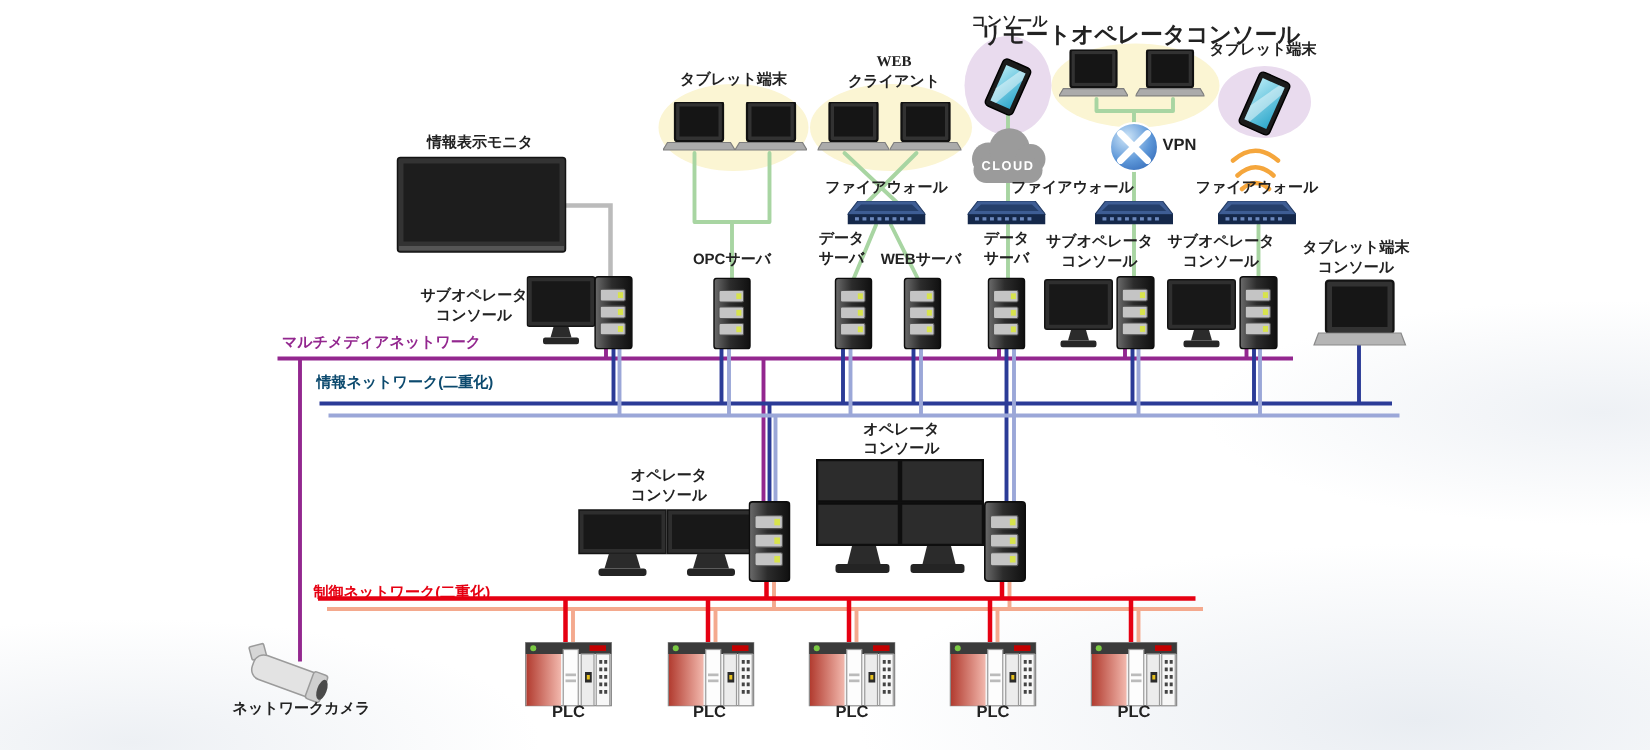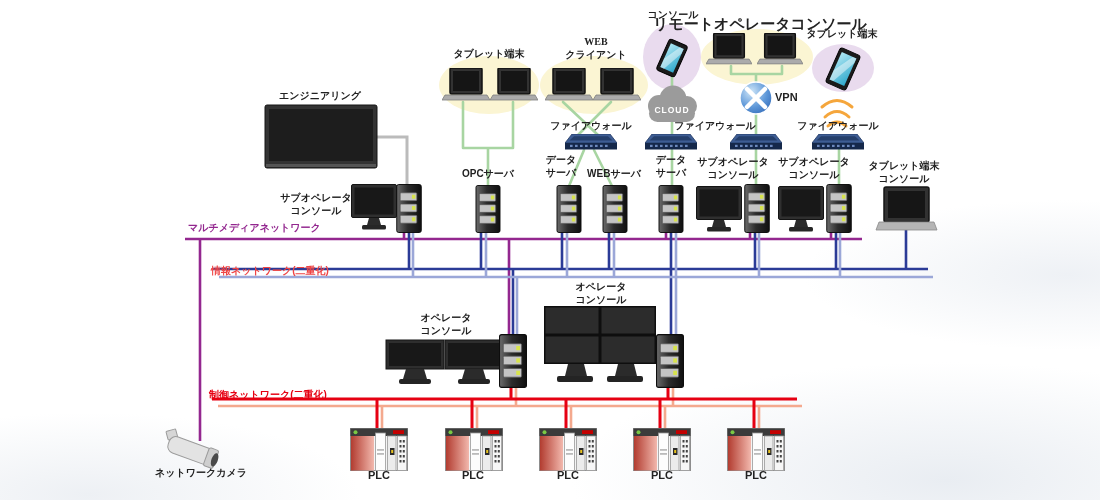--- a/index.html
+++ b/index.html
@@ -270,21 +270,21 @@
   <g transform="translate(193,452)">
     <rect x="-26" y="-22" width="10" height="9" rx="1" fill="#d6d6d6" stroke="#9b9b9b" transform="rotate(-15 -21 -17)"></rect>
     <g transform="rotate(20)">
       <rect x="-26" y="-9" width="48" height="17" rx="7" fill="#e3e3e3" stroke="#9b9b9b"></rect>
       <rect x="14" y="-10" width="10" height="19" rx="2" fill="#cfcfcf" stroke="#9b9b9b"></rect>
       <ellipse cx="23" cy="0" rx="3.2" ry="7" fill="#4a4a4a"></ellipse>
     </g>
   </g>
 </svg>
 
-<div class="lbl" style="left:320px;top:90px">エンジニアリング</div>
+<div class="lbl" style="left:320px;top:90px">情報表示モニタ</div>
 
 <div class="lbl" style="left:316px;top:192px">
   <span>サブオペレータ</span>
   <span>コンソール</span>
 </div>
 
 <div class="lbl" style="left:489px;top:48px">タブレット端末</div>
 
 <div class="lbl" style="left:596px;top:36px">
   <span>WEB</span>
@@ -339,18 +339,18 @@
   <span>コンソール</span>
 </div>
 
 <div class="lbl latin" style="left:379px;top:469px">PLC</div>
 <div class="lbl latin" style="left:473px;top:469px">PLC</div>
 <div class="lbl latin" style="left:568px;top:469px">PLC</div>
 <div class="lbl latin" style="left:662px;top:469px">PLC</div>
 <div class="lbl latin" style="left:756px;top:469px">PLC</div>
 
 <div class="netlbl" style="left:188px;top:221px;color:#93278F">マルチメディアネットワーク</div>
-<div class="netlbl" style="left:211px;top:264px;color:#ef4444">情報ネットワーク(二重化)</div>
+<div class="netlbl" style="left:211px;top:248px;color:#0c4a6e">情報ネットワーク(二重化)</div>
 <div class="netlbl" style="left:209px;top:388px;color:#E60012">制御ネットワーク(二重化)</div>
 
 <div class="lbl" style="left:201px;top:467px">ネットワークカメラ</div>
 
 </div>
 
 </body></html>

